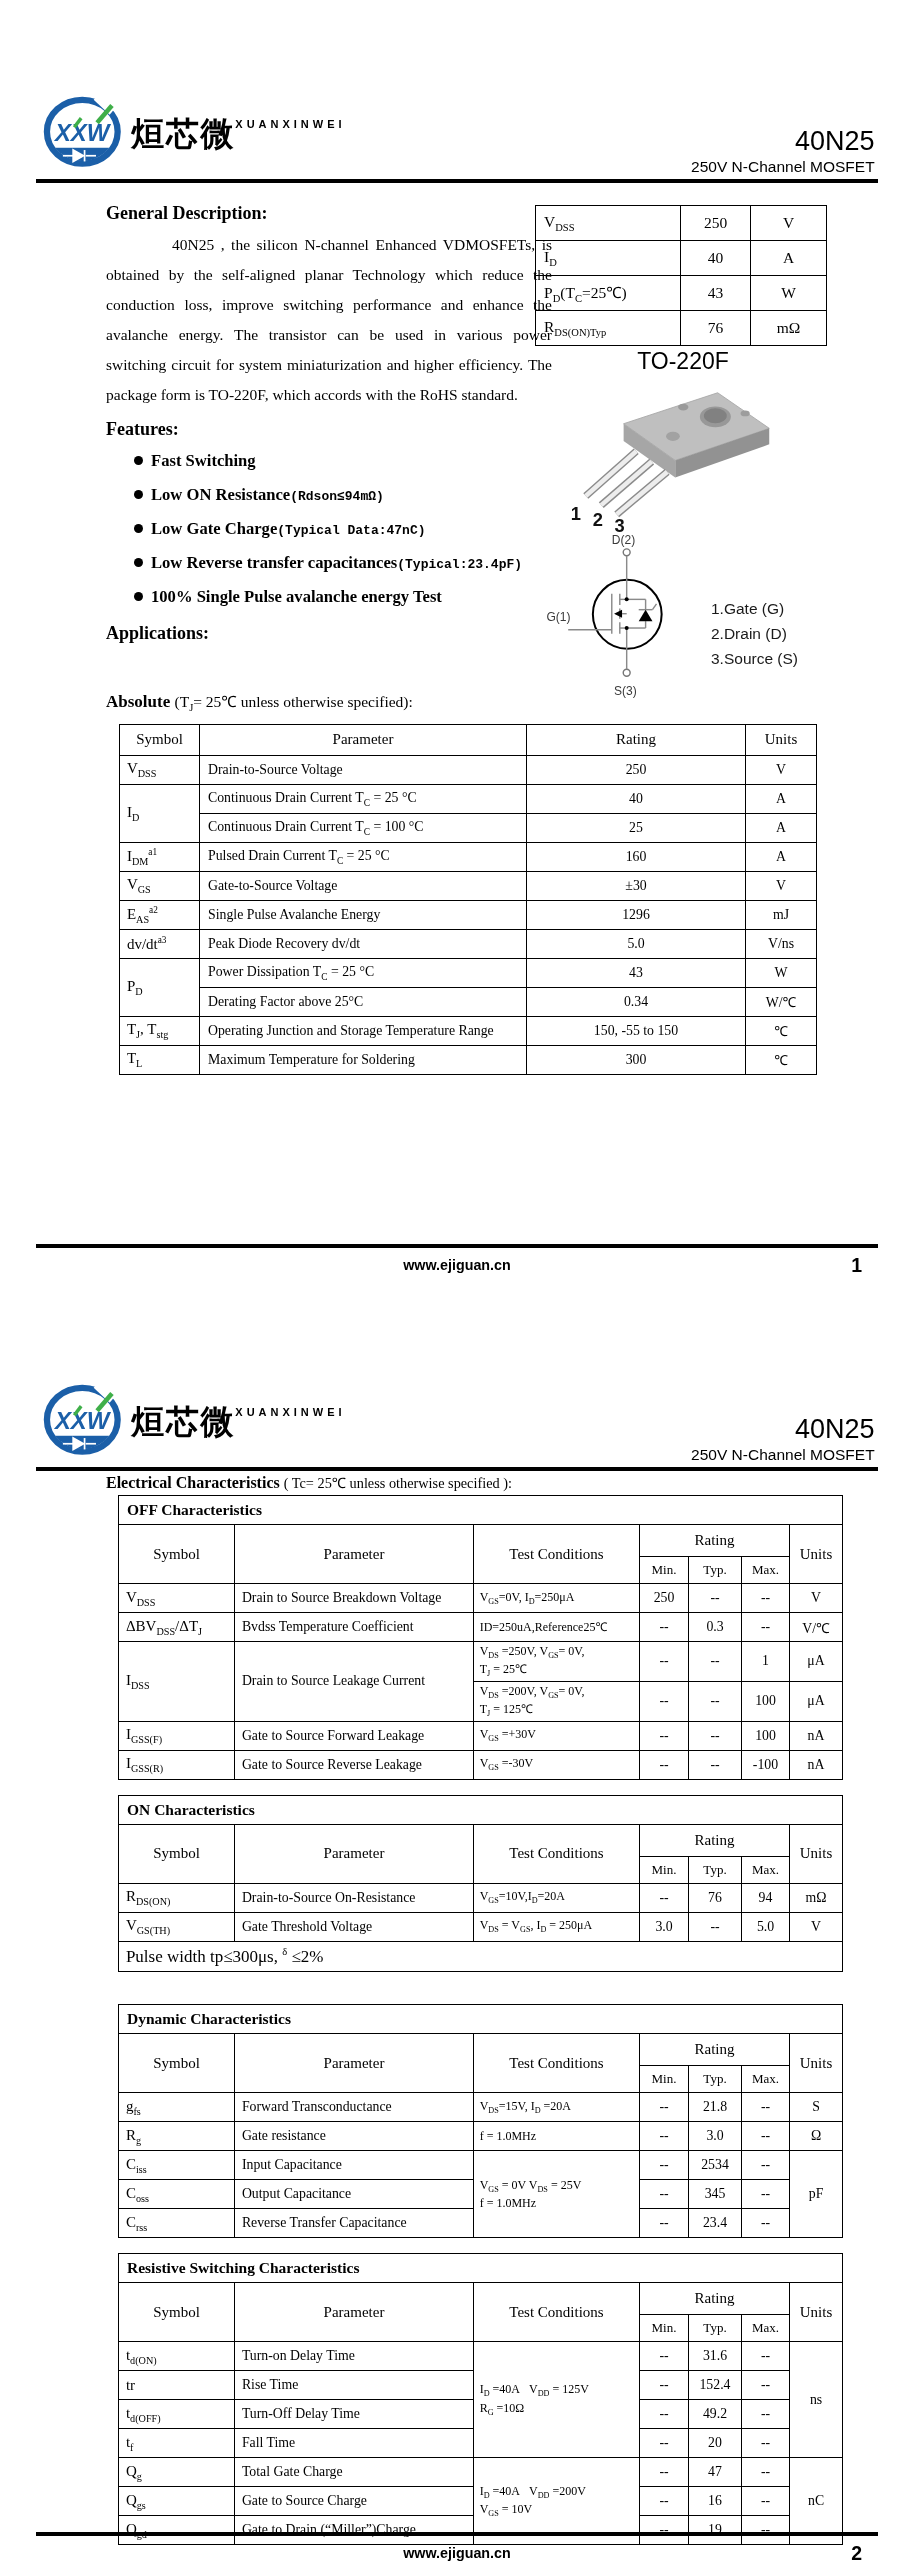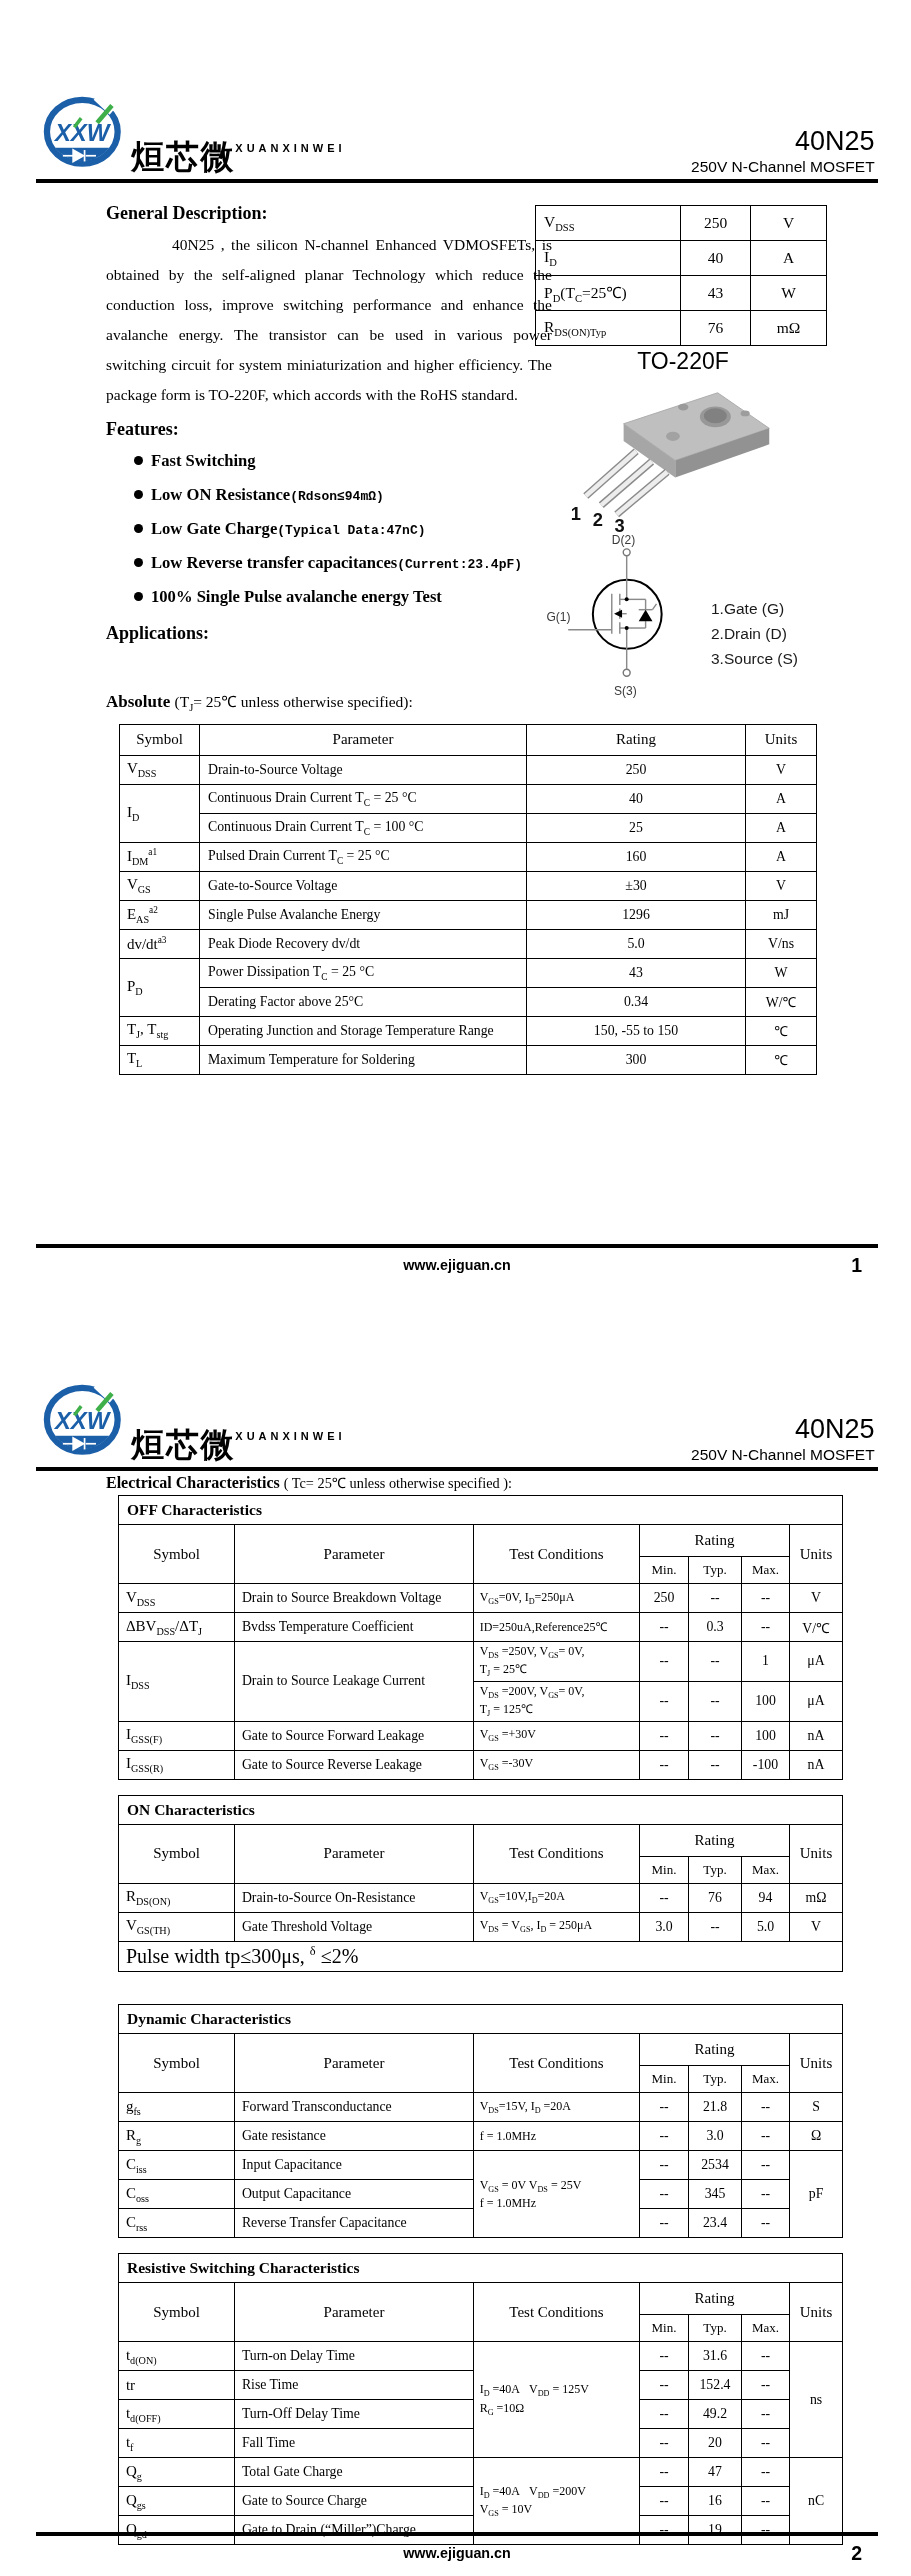--- a/index.html
+++ b/index.html
@@ -1,21 +1,21 @@
 <!DOCTYPE html>
 <html style="font-size:9.2px"><head>
 <meta charset="utf-8">
 <style>
   html,body { margin:0; padding:0; background:#ffffff; }
   body { width:911px; color:#000; font-family:"Liberation Serif", serif; }
   .page { position:relative; width:911px; height:1288px; background:#fff; overflow:hidden; }
 
   
   .hdr { position:absolute; left:36px; right:33px; top:86px; height:93px; border-bottom:4px solid #000; }
-  .logo { position:absolute; left:4.6px; bottom:4.6px; display:flex; align-items:flex-end; gap:4.6px; }
+  .logo { position:absolute; left:4.6px; bottom:4.6px; display:flex; align-items:center; gap:4.6px; }
   .brand { display:flex; flex-direction:row; line-height:1; padding-bottom:1.1px; }
   .brand-cn { font-family:"Liberation Sans",sans-serif; font-weight:700; font-size:33px; letter-spacing:1.7px; }
   .brand-en { font-family:"Liberation Sans",sans-serif; font-weight:600; font-size:11px; letter-spacing:4px; margin-top:2.3px; }
   .hdr-right { position:absolute; right:3.4px; bottom:2.3px; text-align:right; font-family:"Liberation Sans",sans-serif; }
   .part-no { font-size:27px; line-height:1.1; }
   .part-sub { font-size:15.5px; line-height:1.2; margin-top:1.1px; }
 
   
   .ftr { position:absolute; left:36px; right:33px; top:1244px; height:37px; border-top:4px solid #000; font-family:"Liberation Sans",sans-serif;font-weight:bold; }
   .ftr-site { position:absolute; left:0; right:0; top:9.2px; text-align:center; font-size:14.3px; }
@@ -65,21 +65,21 @@
   .spec { border:1.7px solid #000; border-collapse:collapse; table-layout:fixed; width:725px; }
   .spec td, .spec th { border:1.1px solid #000; }
   .spec th { font-weight:normal; }
   .spec .sec th { height:26px; font-size:15.5px; font-weight:bold; text-align:left; padding-left:8px; }
   .spec .h1 th { height:29px; font-size:15px; text-align:center; }
   .spec .h2 th { height:24px; font-size:13px; text-align:center; }
   .spec td { height:26px; font-size:13.8px; text-align:center; }
   .spec td.sym { text-align:left; padding-left:6.9px; font-size:15px; }
   .spec td.param { text-align:left; padding-left:6.9px; font-size:13.8px; }
   .spec td.cond { text-align:left; padding-left:5.7px; font-size:12px; line-height:1.35; }
-  .spec td.note { text-align:left; padding-left:6.9px; font-size:20px; height:27.5px; }
+  .spec td.note { text-align:left; padding-left:6.9px; font-size:17px; height:27.5px; }
   .mb1 { margin-bottom:15px; }
   .mb2 { margin-bottom:32px; }
 </style>
 </head>
 <body>
 
 <div class="page">
 
   <div class="hdr">
     <div class="logo">
@@ -112,21 +112,21 @@
   </div>
 
   <div class="col-left">
     <div class="h-sec">General Description:</div>
     <div class="gd-body">40N25 , the silicon N-channel Enhanced VDMOSFETs, is obtained by the self-aligned planar Technology which reduce the conduction loss, improve switching performance and enhance the avalanche energy. The transistor can be used in various power switching circuit for system miniaturization and higher efficiency. The package form is TO-220F, which accords with the RoHS standard.</div>
     <div class="h-sec feat-title">Features:</div>
     <ul class="features">
       <li><span class="dot"></span><span>Fast Switching</span><span class="feat-note"></span></li>
       <li><span class="dot"></span><span>Low ON Resistance</span><span class="feat-note">(Rdson≤94mΩ)</span></li>
       <li><span class="dot"></span><span>Low Gate Charge</span><span class="feat-note">(Typical Data:47nC)</span></li>
-      <li><span class="dot"></span><span>Low Reverse transfer capacitances</span><span class="feat-note">(Current:23.4pF)</span></li>
+      <li><span class="dot"></span><span>Low Reverse transfer capacitances</span><span class="feat-note">(Typical:23.4pF)</span></li>
       <li><span class="dot"></span><span>100% Single Pulse avalanche energy Test</span><span class="feat-note"></span></li>
     </ul>
     <div class="h-sec app-title">Applications:</div>
   </div>
 
   <table class="sum">
     <tbody>
       <tr>
           <td class="s">V<sub>DSS</sub></td>
           <td class="v">250</td>

